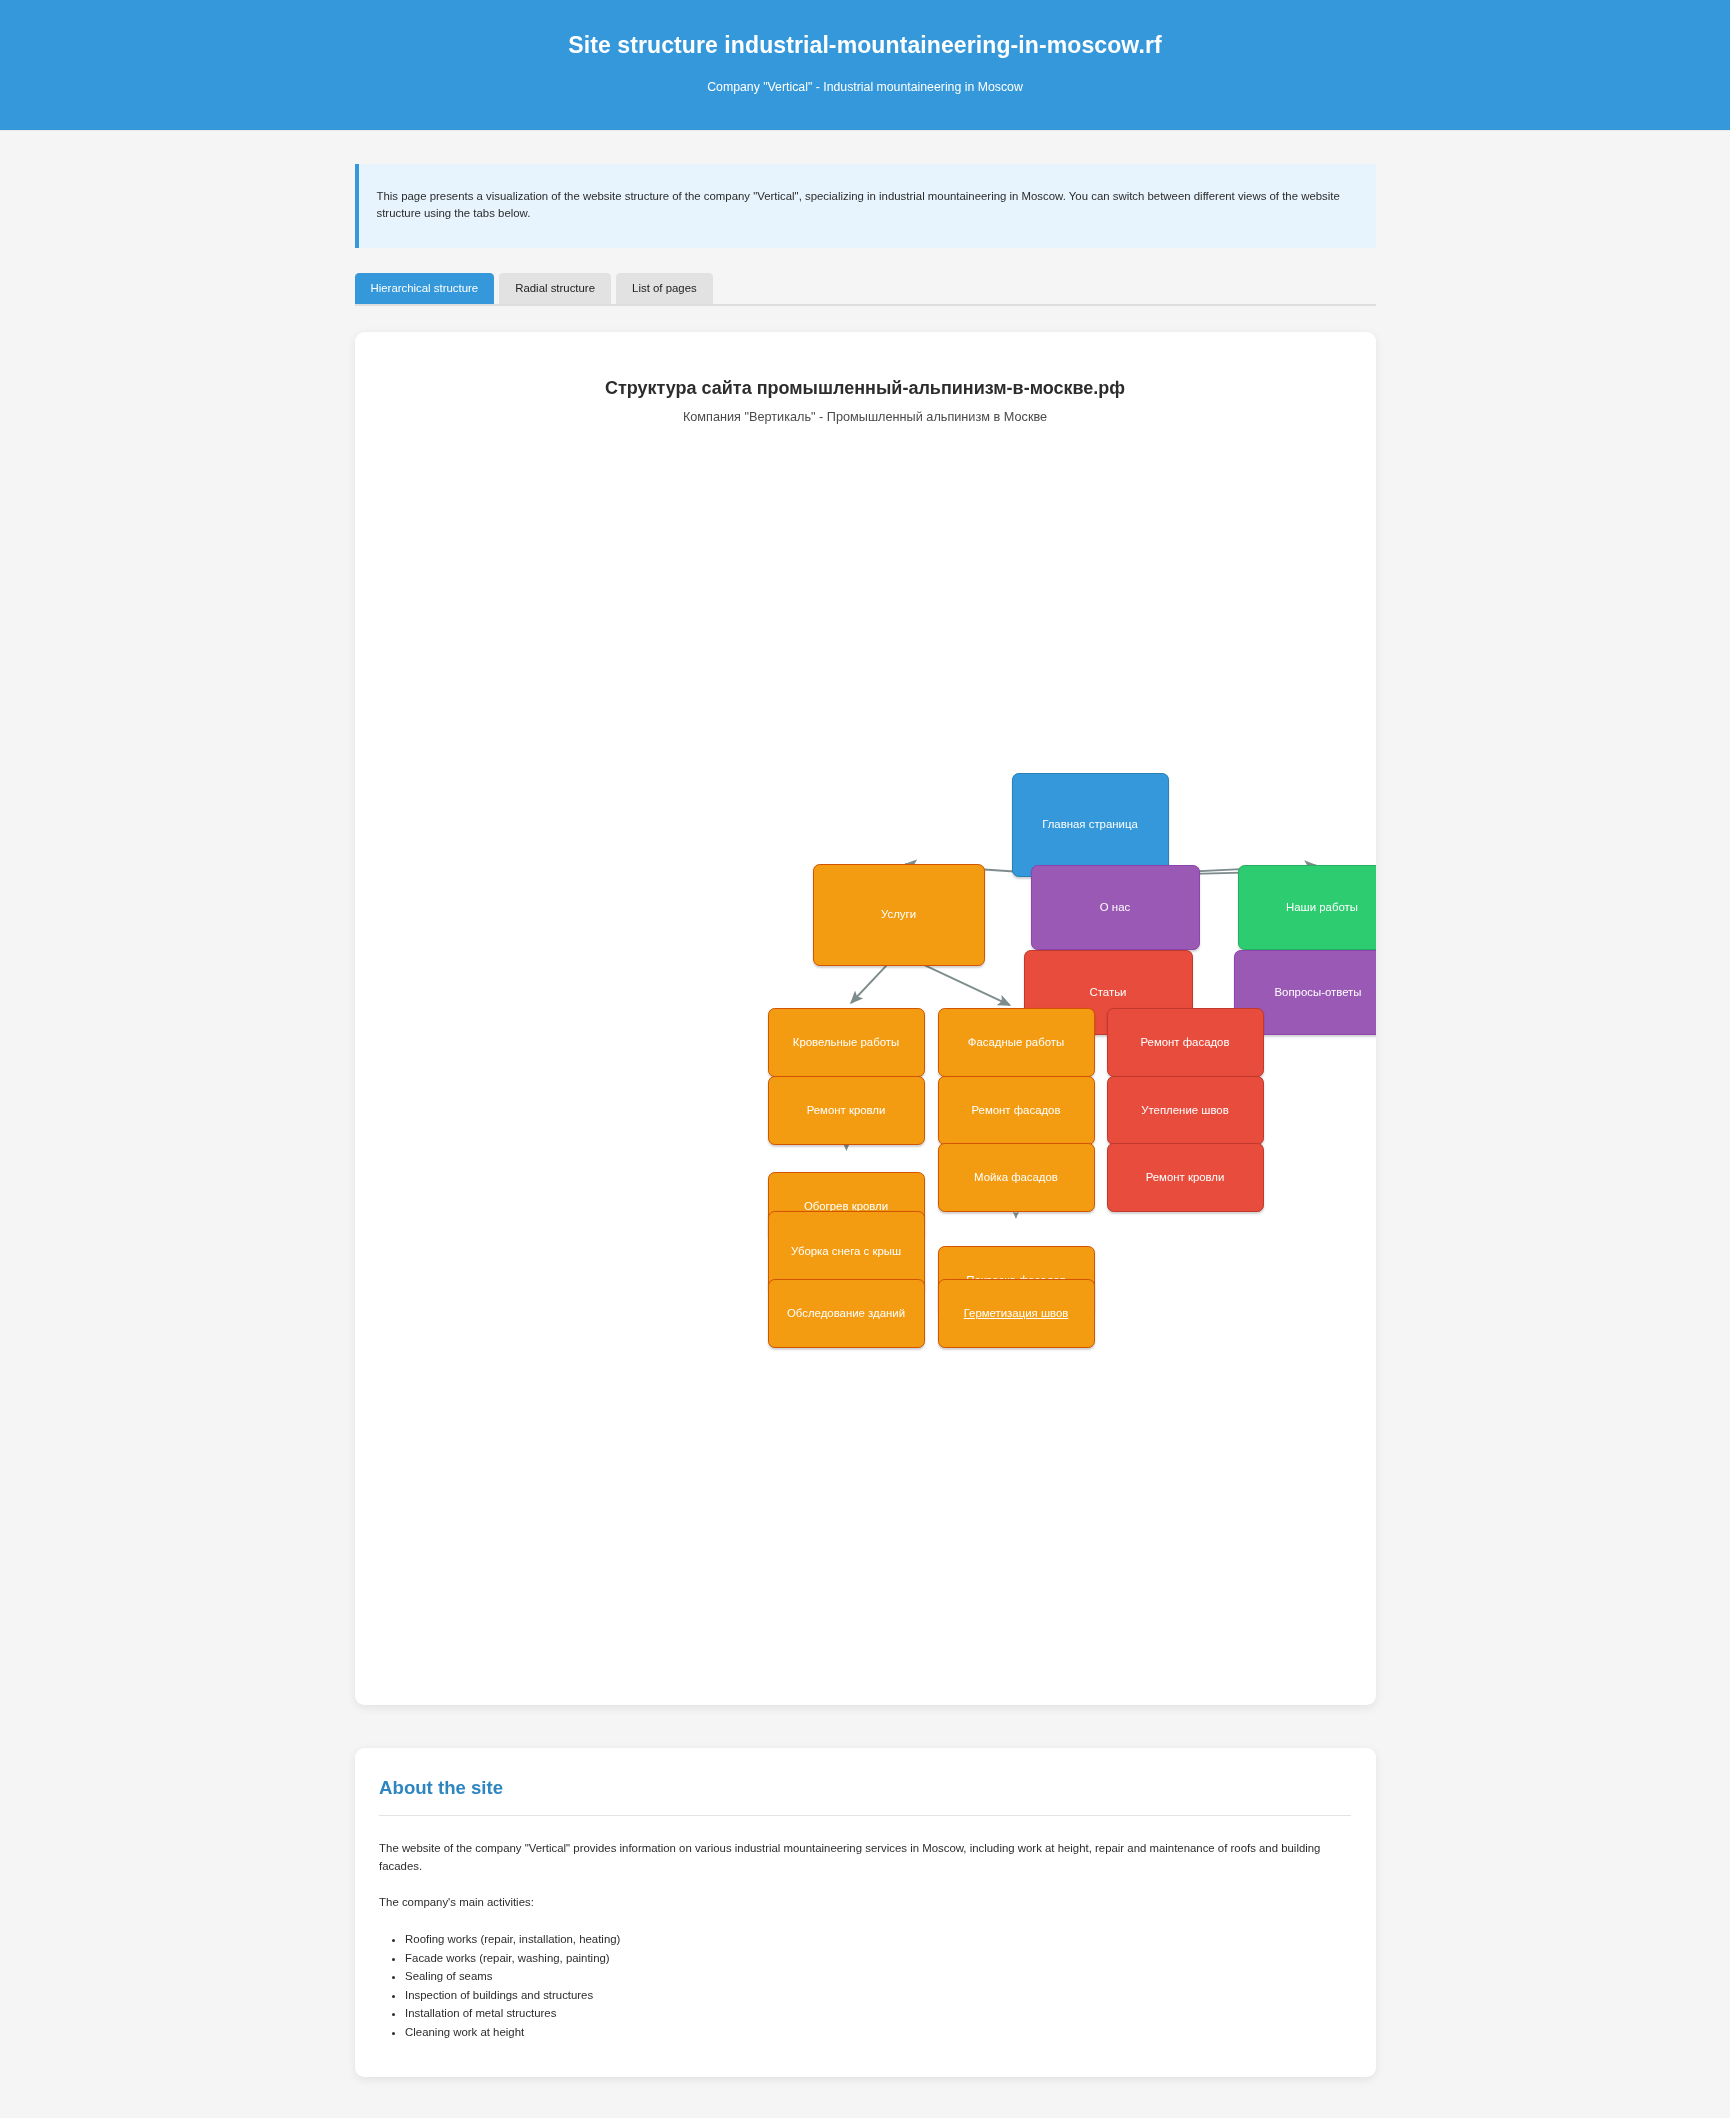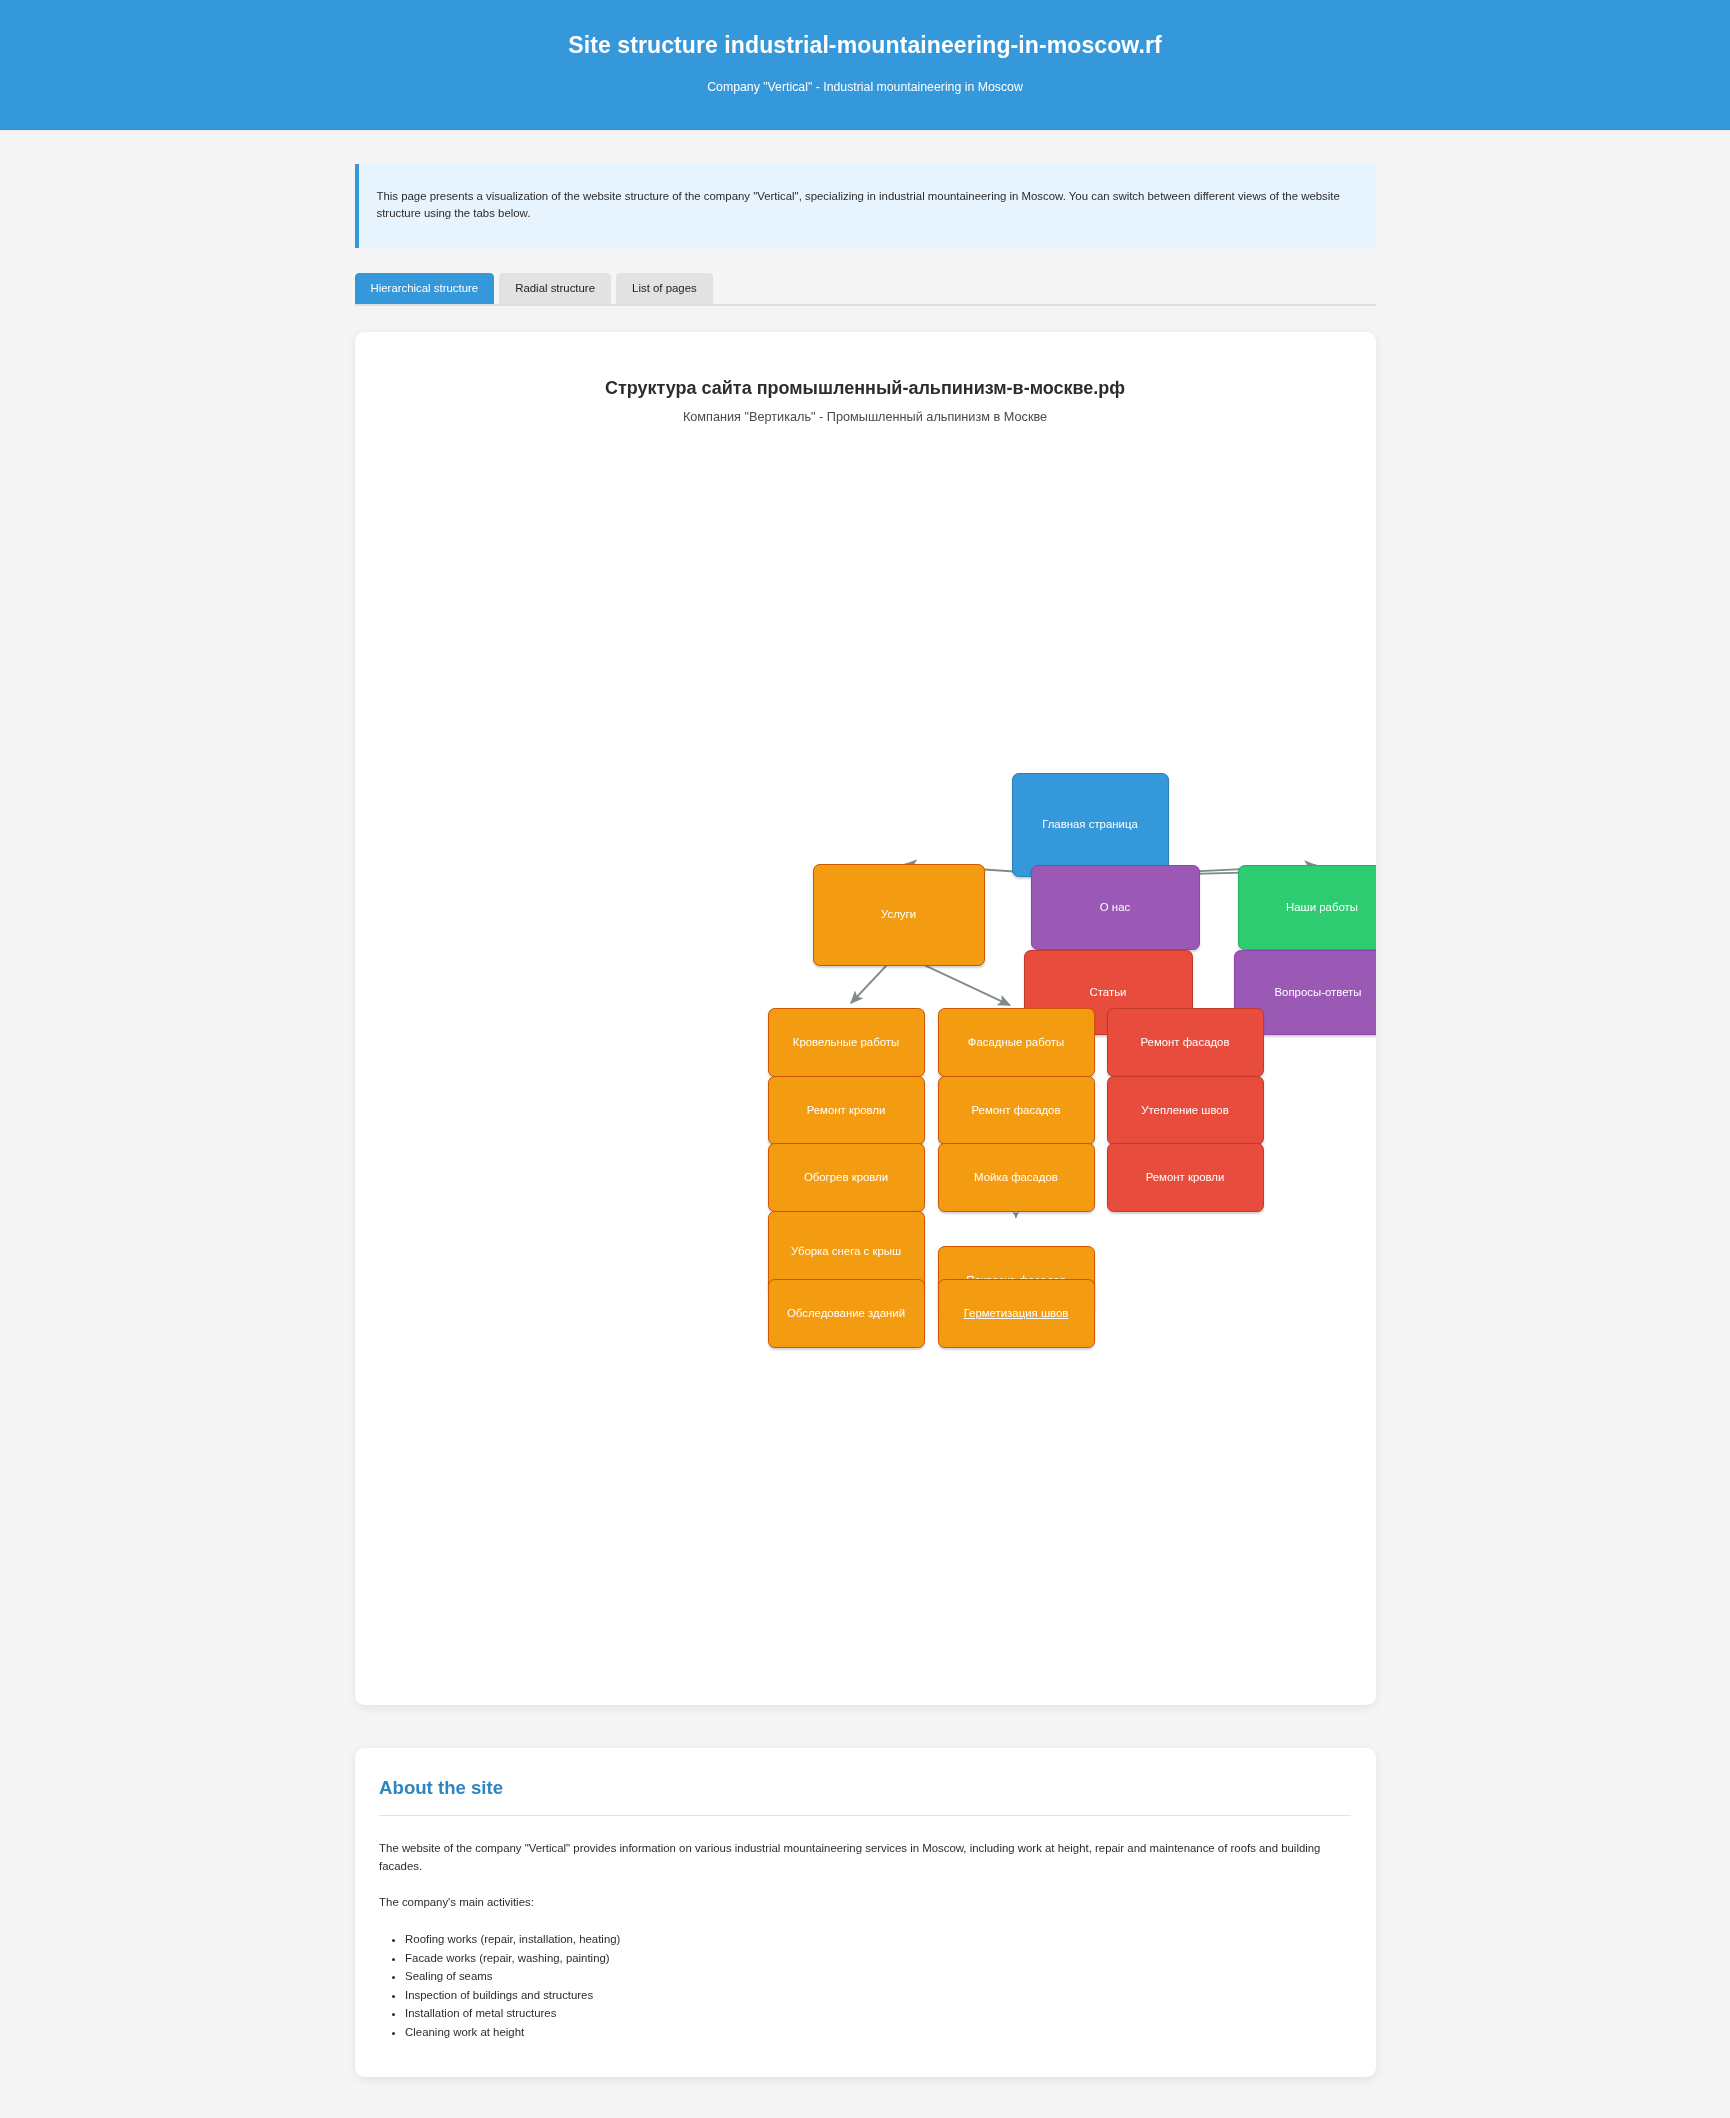--- a/index.html
+++ b/index.html
@@ -244,21 +244,21 @@
         </div>
         <div class="node" style="left: 413px; top: 744px; width: 157px; height: 69px; background: rgb(243, 156, 18); border: 1.7px solid rgb(211, 84, 0);">
           <span>Ремонт кровли</span>
         </div>
         <div class="node" style="left: 583px; top: 744px; width: 157px; height: 69px; background: rgb(243, 156, 18); border: 1.7px solid rgb(211, 84, 0);">
           <span>Ремонт фасадов</span>
         </div>
         <div class="node" style="left: 752px; top: 744px; width: 157px; height: 69px; background: rgb(231, 76, 60); border: 1.7px solid rgb(192, 57, 43);">
           <span>Утепление швов</span>
         </div>
-        <div class="node" style="left: 413px; top: 811px; width: 157px; height: 69px; background: rgb(243, 156, 18); border: 1.7px solid rgb(211, 84, 0);">
+        <div class="node" style="left: 413px; top: 840px; width: 157px; height: 69px; background: rgb(243, 156, 18); border: 1.7px solid rgb(211, 84, 0);">
           <span>Обогрев кровли</span>
         </div>
         <div class="node" style="left: 583px; top: 811px; width: 157px; height: 69px; background: rgb(243, 156, 18); border: 1.7px solid rgb(211, 84, 0);">
           <span>Мойка фасадов</span>
         </div>
         <div class="node" style="left: 752px; top: 811px; width: 157px; height: 69px; background: rgb(231, 76, 60); border: 1.7px solid rgb(192, 57, 43);">
           <span>Ремонт кровли</span>
         </div>
         <div class="node" style="left: 413px; top: 879px; width: 157px; height: 82px; background: rgb(243, 156, 18); border: 1.7px solid rgb(211, 84, 0);">
           <span>Уборка снега с крыш</span>

